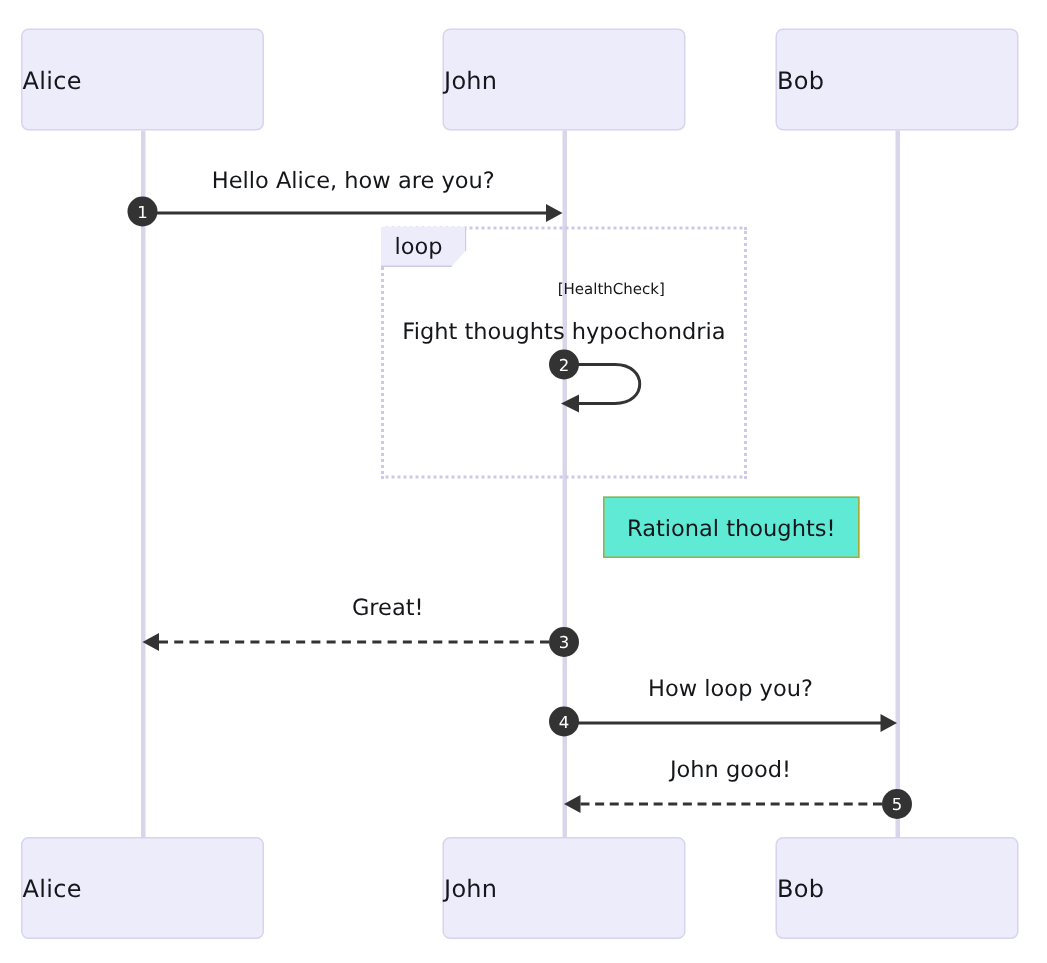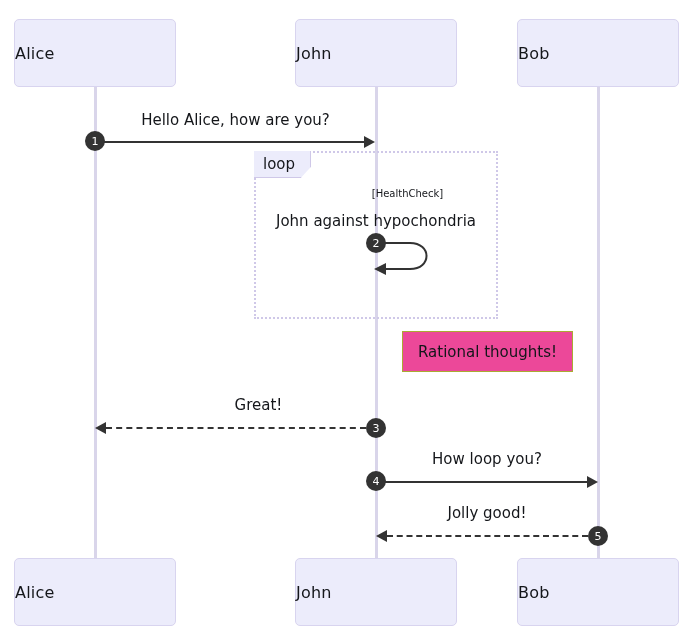--- a/index.html
+++ b/index.html
@@ -87,21 +87,21 @@
     margin-top: 32px;
   }
   
   .note-box {
     position: absolute;
     left: 402px;
     top: 331px;
     width: 171px;
     height: 41px;
     box-sizing: border-box;
-    background: #ec4899;
+    background: #5eead4;
     border: 1px solid #aaaa33;
     display: flex;
     align-items: center;
     justify-content: center;
     text-align: right;
   }
   .note-label {
     font-size: 15px;
     color: #14161a;
   }
@@ -182,42 +182,42 @@
   <div class="msg-line" style="left:95px; top:141px; width:270px;"></div>
   <div class="arrowhead right" style="left:364px; top:136px;"></div>
   <div class="seq-num" style="left:85px; top:131px;">1</div>
 
   <div class="loop-box"></div>
   <div class="loop-tag">
     <span class="loop-tag-label">loop</span>
   </div>
   <div class="loop-title">[HealthCheck]</div>
 
-  <div class="msg-label" style="left:256px; top:212px; width:240px;">John against hypochondria</div>
+  <div class="msg-label" style="left:256px; top:212px; width:240px;">Fight thoughts hypochondria</div>
   <svg class="self-loop" viewBox="0 0 70 40">
     <path d="M 6 7 L 40 7 C 62 7, 62 33, 40 33 L 14 33" fill="none" stroke="#333333" stroke-width="2"></path>
     <polygon points="16,27 16,39 4,33" fill="#333333"></polygon>
   </svg>
   <div class="seq-num" style="left:366px; top:233px;">2</div>
 
   <div class="note-box">
     <span class="note-label">Rational thoughts!</span>
   </div>
 
   <div class="msg-label" style="left:95px; top:396px; width:281px;margin-left:23px;">Great!</div>
   <div class="msg-line dashed" style="left:106px; top:427px; width:260px;"></div>
   <div class="arrowhead left" style="left:95px; top:422px;"></div>
   <div class="seq-num" style="left:366px; top:418px;">3</div>
 
   <div class="msg-label" style="left:376px; top:450px; width:222px;">How loop you?</div>
   <div class="msg-line" style="left:376px; top:481px; width:212px;"></div>
   <div class="arrowhead right" style="left:587px; top:476px;"></div>
   <div class="seq-num" style="left:366px; top:471px;">4</div>
 
-  <div class="msg-label" style="left:376px; top:504px; width:222px;">Jolly good!</div>
+  <div class="msg-label" style="left:376px; top:504px; width:222px;">John good!</div>
   <div class="msg-line dashed" style="left:387px; top:535px; width:201px;"></div>
   <div class="arrowhead left" style="left:376px; top:530px;"></div>
   <div class="seq-num" style="left:588px; top:526px;">5</div>
 
   <div class="actor-box" style="left:14px; top:558px;">
     <span class="actor-label">Alice</span>
   </div>
   <div class="actor-box" style="left:295px; top:558px;">
     <span class="actor-label">John</span>
   </div>

